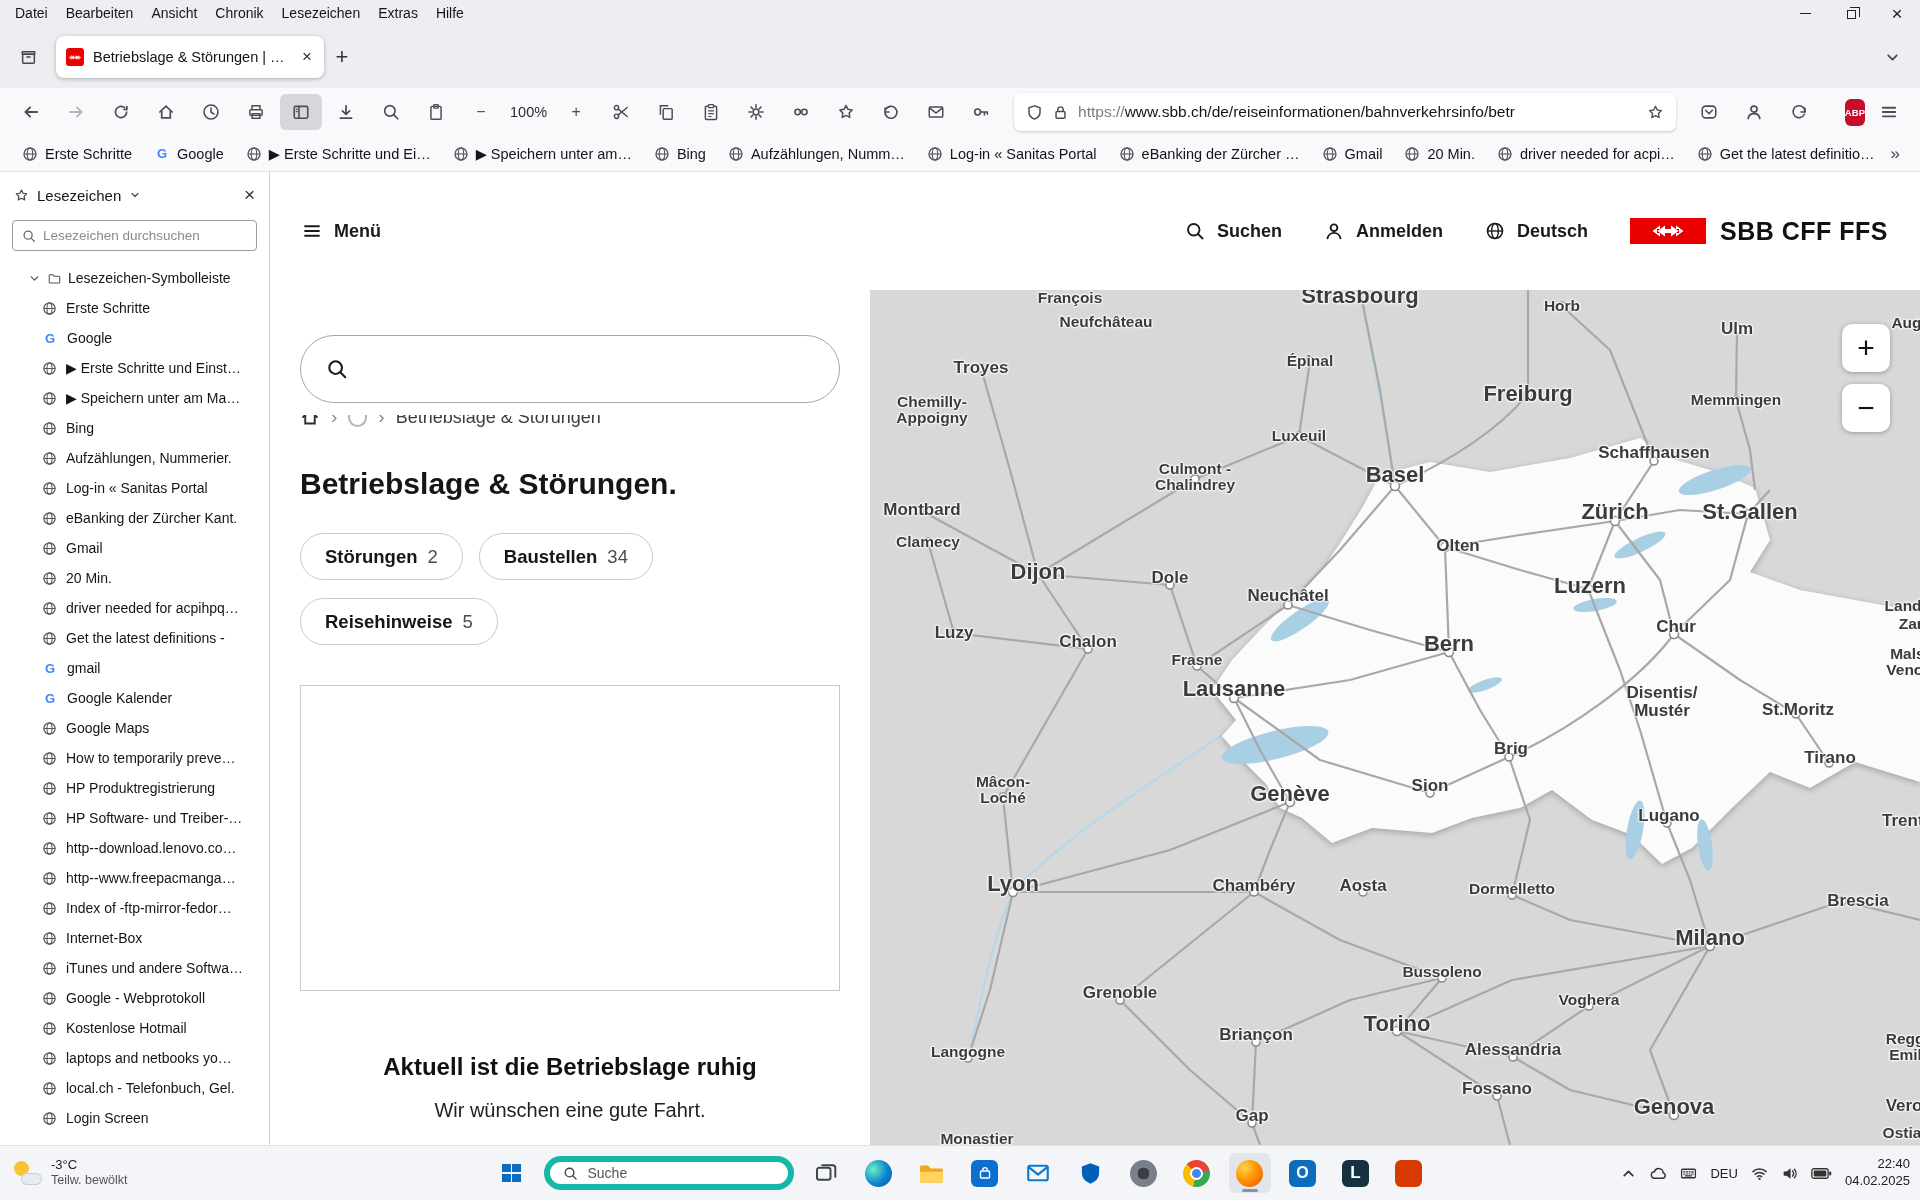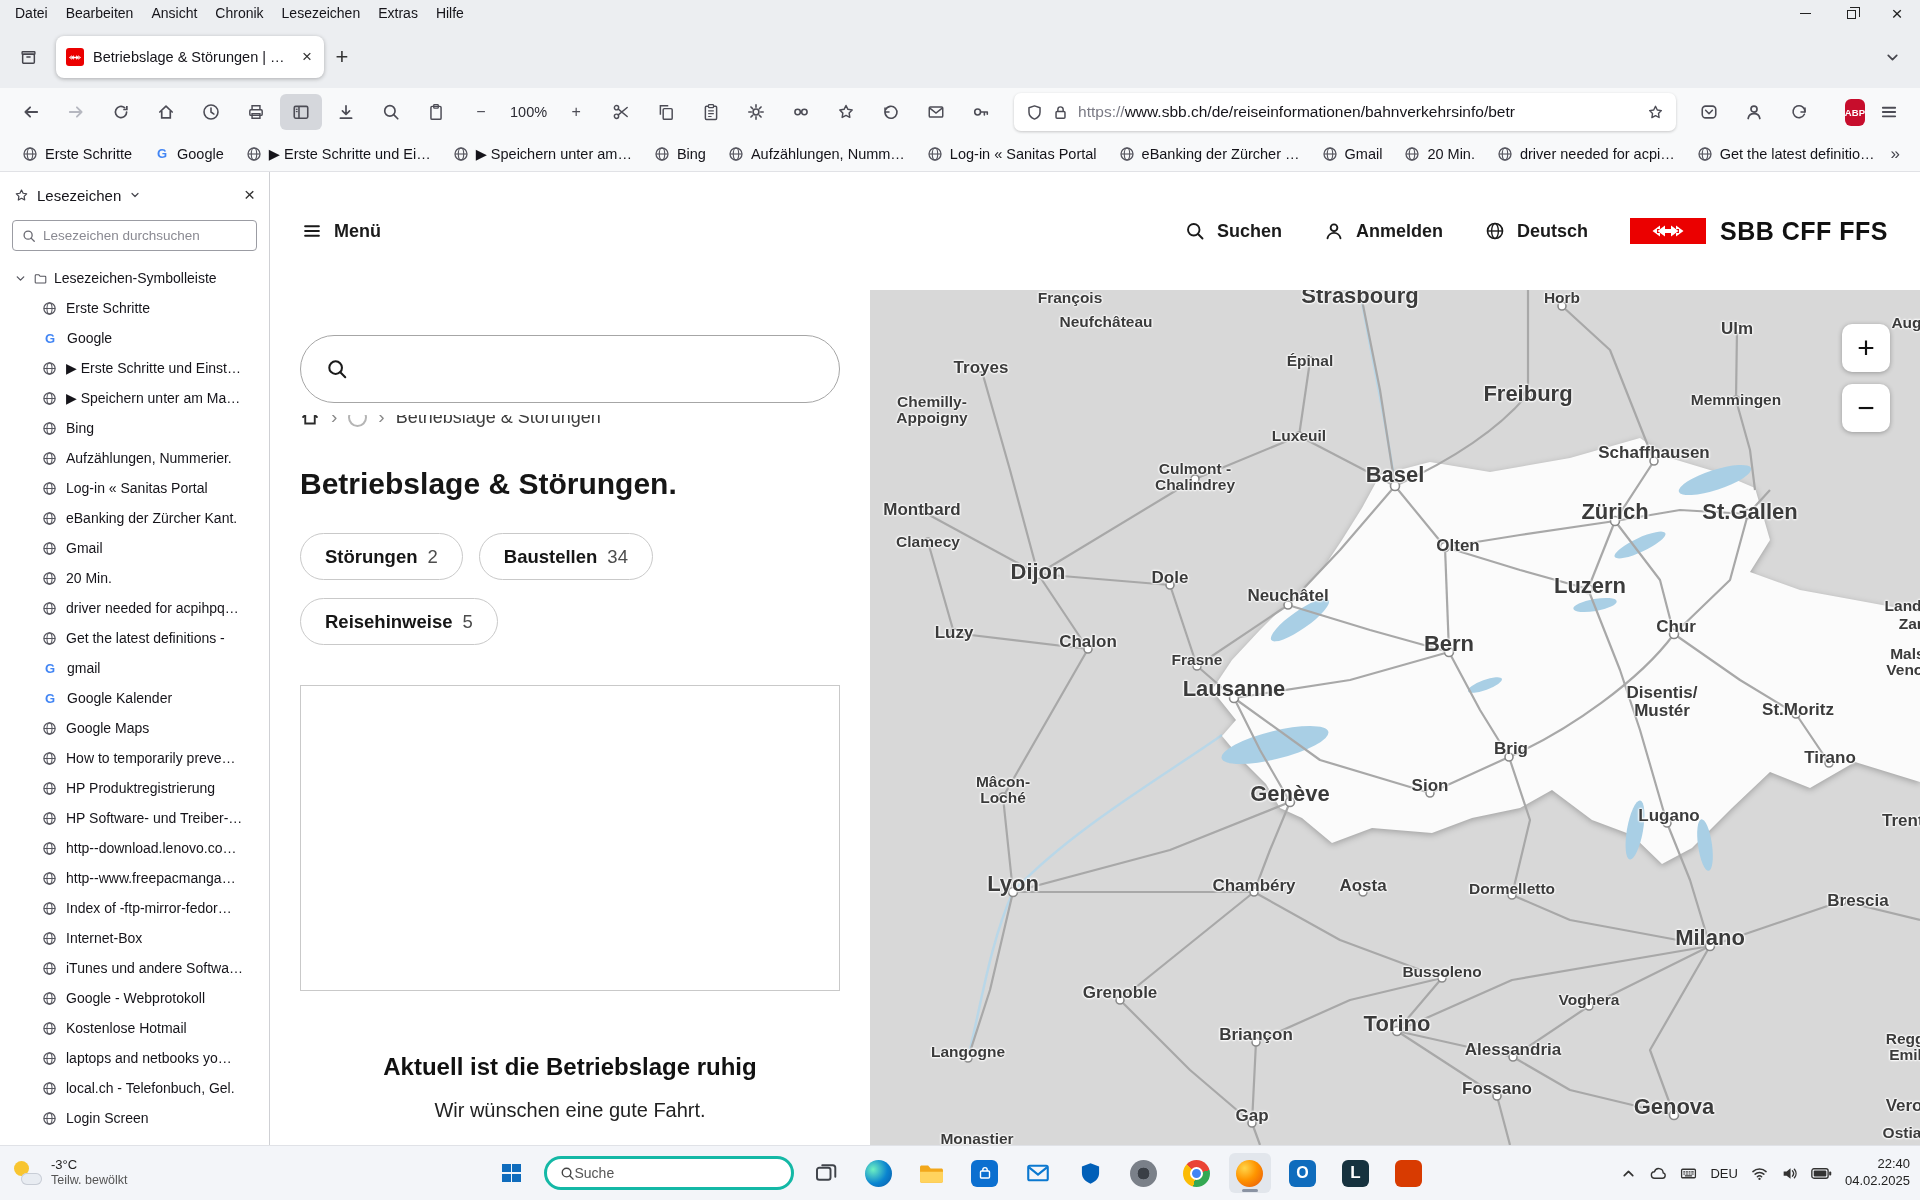--- a/index.html
+++ b/index.html
@@ -55,21 +55,21 @@
   
   .sidebar{width:270px;flex:none;background:#fff;border-right:1px solid #cfd0d4;display:flex;flex-direction:column;font-size:14px;}
   .sb-header{height:46px;display:flex;align-items:center;gap:8px;padding:0 14px;font-size:15px;}
   .sb-header .svgw{width:15px;height:15px;color:#45454d;}
   .sb-close{margin-left:auto;font-size:19px;color:#333;}
   .sb-search{margin:2px 12px 10px;height:31px;border:1px solid #9b9ca3;border-radius:4px;display:flex;align-items:center;gap:7px;padding:0 9px;background:#fff;}
   .sb-search .svgw{width:14px;height:14px;color:#6a6a72;}
   .sb-search input{border:none;outline:none;flex:1;font-size:13.5px;font-family:inherit;color:#333;background:transparent;}
   .sb-search input::placeholder{color:#8a8a92;}
   .sb-tree{flex:1;overflow:hidden;padding-top:2px;}
-  .sb-root{display:flex;align-items:center;gap:7px;height:30px;padding-left:14px;}
+  .sb-root{display:flex;align-items:center;gap:7px;height:30px;padding-left:28px;}
   .sb-root .svgw{width:13px;height:13px;color:#55555e;}
   .sb-item{display:flex;align-items:center;gap:9px;height:30px;padding-left:42px;white-space:nowrap;overflow:hidden;}
   .sb-item .svgw{width:15px;height:15px;color:#55555e;}
 
   
   .site{flex:1;display:flex;flex-direction:column;min-width:0;background:#fff;}
   .sbb-header{height:118px;display:flex;align-items:center;padding:0 32px;flex:none;}
   .hdr-item{display:flex;align-items:center;gap:12px;font-size:18px;font-weight:bold;color:#1a1a1a;}
   .hdr-item .svgw{width:20px;height:20px;color:#1a1a1a;}
   .header-right{margin-left:auto;display:flex;align-items:center;gap:42px;}
@@ -118,21 +118,21 @@
   .weather-sun{position:absolute;top:1px;left:2px;width:15px;height:15px;border-radius:50%;background:#f8c531;}
   .weather-cloud{position:absolute;bottom:1px;right:0;width:21px;height:12px;border-radius:8px;background:#e8ecf2;box-shadow:0 0 0 1px #c8cdd6 inset;}
   .weather-text{font-size:13px;line-height:1.25;color:#222;}
   .weather-text .desc{color:#555;font-size:12.5px;}
   .tb-center{display:flex;align-items:center;gap:11px;margin:0 auto;}
   .tb-app{width:42px;height:40px;border-radius:6px;display:flex;align-items:center;justify-content:center;position:relative;}
   .tb-app.active{background:#e2e6ec;}
   .tb-app.active::after{content:'';position:absolute;bottom:1px;left:13px;right:13px;height:3px;border-radius:2px;background:#8a93a3;}
   .win-logo{display:grid;grid-template-columns:8.5px 8.5px;grid-template-rows:8.5px 8.5px;gap:1.6px;}
   .win-logo span{background:#0f6cbd;}
-  .tb-search{width:250px;height:34px;background:#fff;border:3px solid #14b8a6;border-radius:17px;display:flex;align-items:center;padding:0 13px;}
+  .tb-search{width:250px;height:34px;background:#fff;border:6px solid #14b8a6;border-radius:17px;display:flex;align-items:center;gap:10px;padding:0 13px;}
   .tb-search .svgw{width:15px;height:15px;color:#444;}
   .tb-search input{border:none;outline:none;flex:1;font-size:14px;font-family:inherit;background:transparent;color:#333;}
   .tb-search input::placeholder{color:#555;}
   .ball{width:27px;height:27px;border-radius:50%;}
   .edge-ball{background:radial-gradient(circle at 30% 35%,#6df0c2,#0a84d0 55%,#0b57a4);}
   .firefox-ball{background:radial-gradient(circle at 32% 30%,#ffd54a,#ff9500 45%,#e8590c 95%);}
   .chrome-ball{background:conic-gradient(from -45deg,#ea4335 0 120deg,#34a853 120deg 240deg,#fbbc05 240deg 360deg);position:relative;}
   .chrome-ball::after{content:'';position:absolute;inset:7px;background:#4285f4;border:2px solid #fff;border-radius:50%;}
   .cam-ball{background:radial-gradient(circle at 50% 50%,#3a3f46 30%,#7a8089 32%);}
   .sq{width:27px;height:27px;border-radius:6px;display:flex;align-items:center;justify-content:center;color:#fff;font-weight:bold;font-size:16px;}
@@ -1117,21 +1117,21 @@
               <circle cx="84" cy="343" r="4"></circle>
             <circle cx="98" cy="768" r="4"></circle>
               <circle cx="972" cy="611" r="4"></circle>
               <circle cx="493" cy="602" r="4"></circle>
           </g>
         </svg>
         <div class="map-labels">
             <div class="lbl lbl-xl" style="left: 490px; top: 6px;">Strasbourg</div>
             <div class="lbl lbl-m" style="left: 200px; top: 8px;">François</div>
             <div class="lbl lbl-m" style="left: 236px; top: 32px;">Neufchâteau</div>
-            <div class="lbl lbl-m" style="left: 692px; top: 8px;">Horb</div>
+            <div class="lbl lbl-m" style="left: 692px; top: 16px;">Horb</div>
             <div class="lbl lbl-l" style="left: 867px; top: 39px;">Ulm</div>
             <div class="lbl lbl-m" style="left: 1058px; top: 33px;">Augsburg</div>
             <div class="lbl lbl-l" style="left: 111px; top: 78px;">Troyes</div>
             <div class="lbl lbl-m" style="left: 440px; top: 71px;">Épinal</div>
             <div class="lbl lbl-xl" style="left: 658px; top: 104px;">Freiburg</div>
             <div class="lbl lbl-m" style="left: 866px; top: 110px;">Memmingen</div>
             <div class="lbl lbl-m" style="left: 62px; top: 120px;">Chemilly-
 Appoigny</div>
             <div class="lbl lbl-m" style="left: 429px; top: 146px;">Luxeuil</div>
             <div class="lbl lbl-l" style="left: 784px; top: 163px;">Schaffhausen</div>

